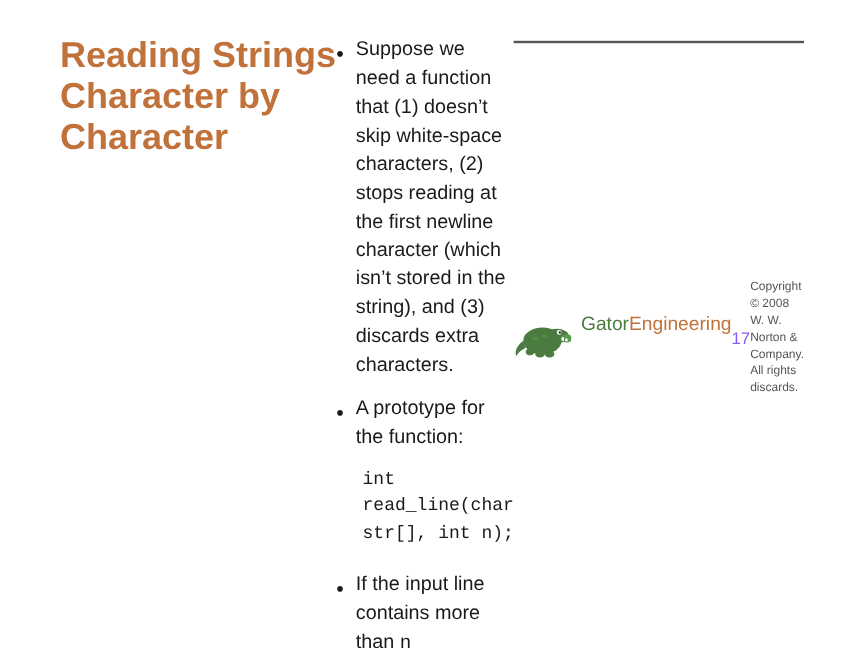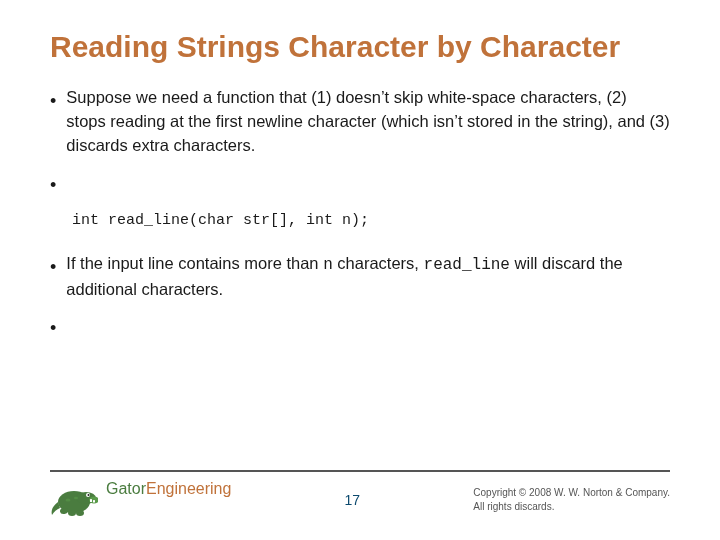--- a/index.html
+++ b/index.html
@@ -11,21 +11,21 @@
       font-family: Arial, sans-serif;
       overflow: hidden;
     }
 
     .slide {
       width: 720px;
       height: 540px;
       background: #ffffff;
       padding: 30px 50px 20px 50px;
       display: flex;
-      flex-direction: column;
+      flex-direction: row;
     }
 
     .title {
       color: #c0723a;
       font-size: 30px;
       font-weight: bold;
       margin-bottom: 22px;
       font-family: Arial, sans-serif;
     }
 
@@ -89,21 +89,21 @@
     .brand-gator {
       color: #4a7c3f;
     }
 
     .brand-engineering {
       color: #c0723a;
     }
 
     .footer-page {
       font-size: 14px;
-      color: #0c4a6e;
+      color: #8b5cf6;
       text-align: right;
     }
 
     .footer-copy {
       font-size: 10px;
       color: #555;
       text-align: left;
       line-height: 1.4;
     }
   </style>
@@ -115,20 +115,21 @@
 
   <div class="content">
 
     <div class="bullet-item">
       <span class="bullet">•</span>
       <span class="bullet-text">Suppose we need a function that (1) doesn’t skip white-space characters, (2) stops reading at the first newline character (which isn’t stored in the string), and (3) discards extra characters.</span>
     </div>
 
     <div class="bullet-item">
       <span class="bullet">•</span>
+      <span class="bullet-text">A prototype for the function:</span>
     </div>
 
     <div class="code-block">int read_line(char str[], int n);</div>
 
     <div class="bullet-item">
       <span class="bullet">•</span>
       <span class="bullet-text">
         If the input line contains more than <span class="inline-code">n</span> characters,
         <span class="inline-code">read_line</span> will discard the additional characters.
       </span>

